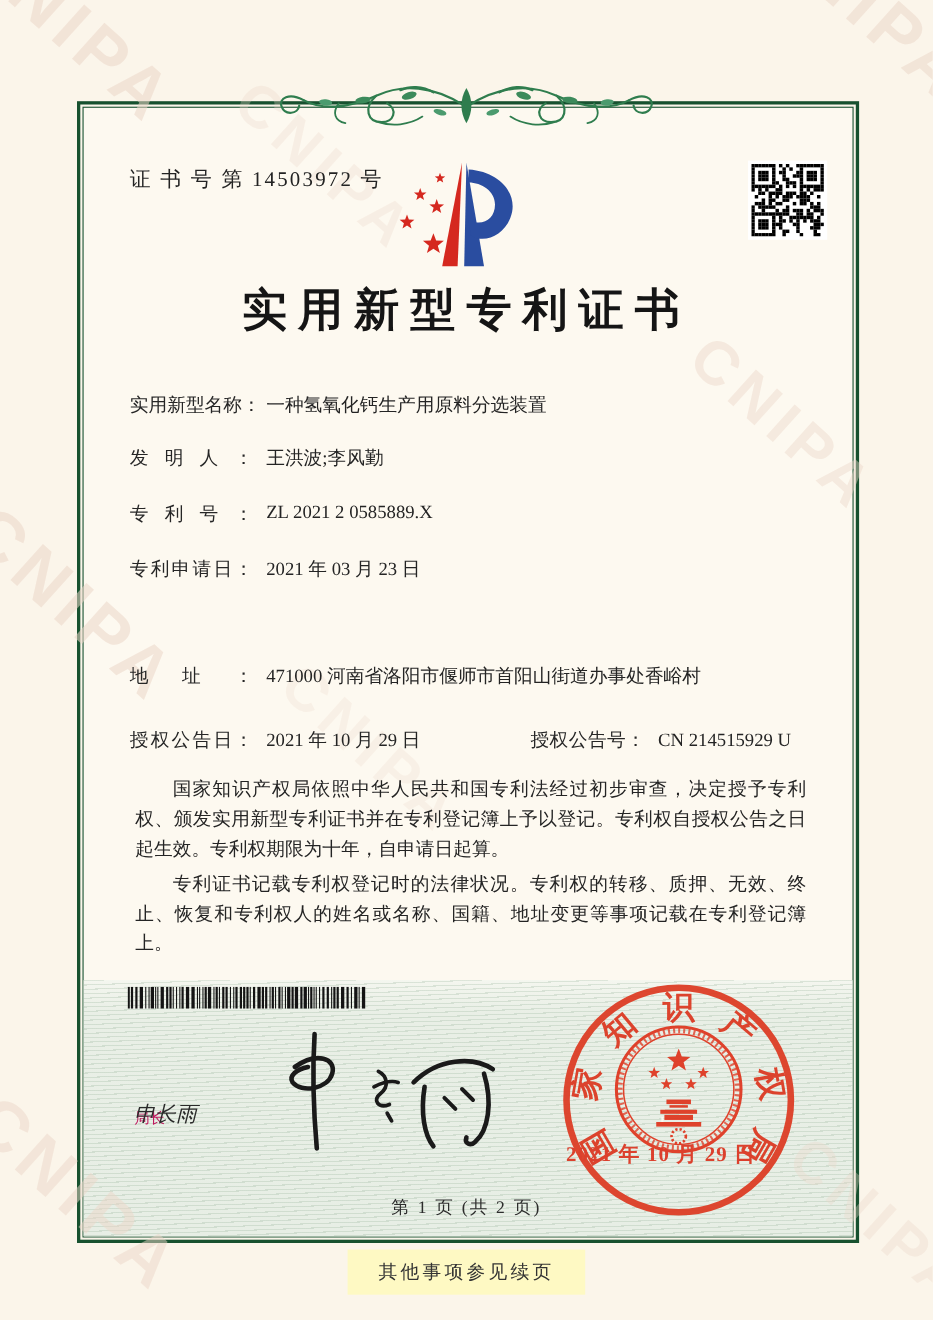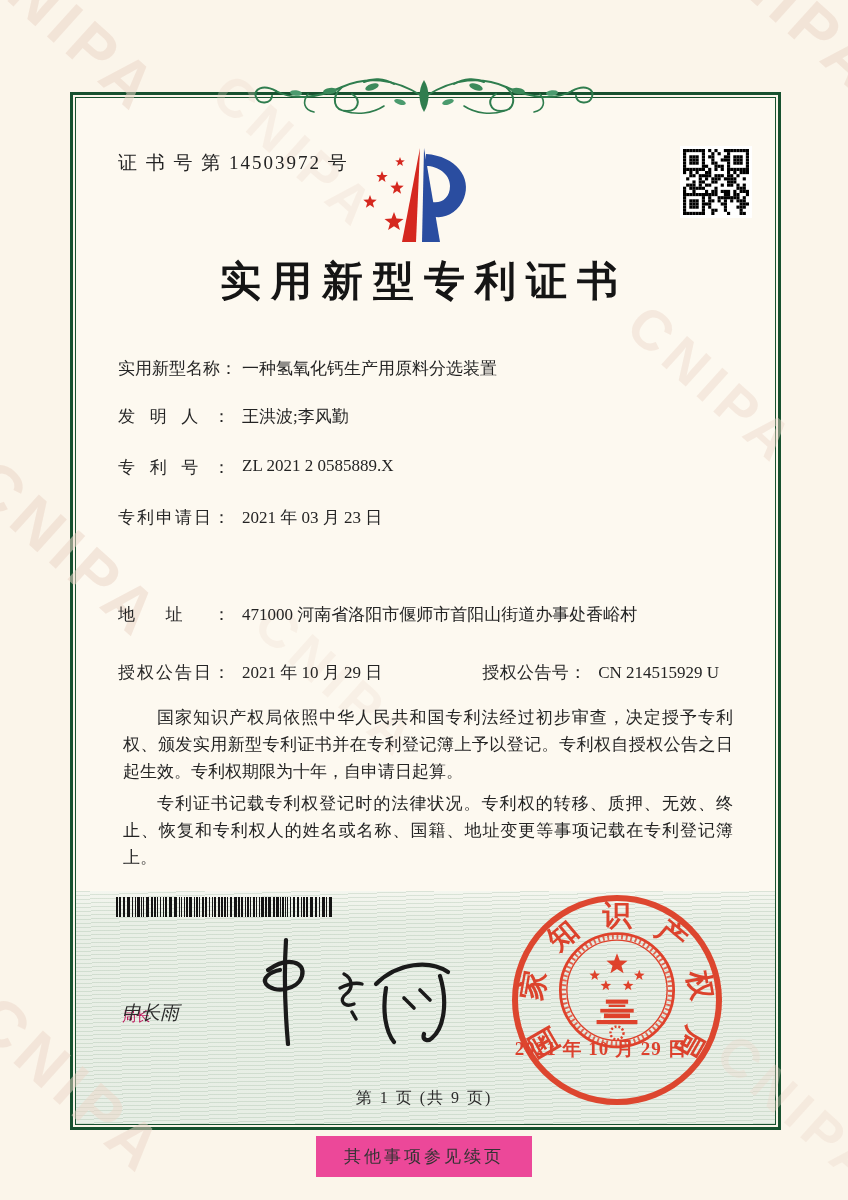--- a/index.html
+++ b/index.html
@@ -42,21 +42,21 @@
   .seal{position:absolute;left:512px;top:895px;width:210px;height:210px;opacity:.93;}
   .seal-ring{position:absolute;inset:0;border:6px solid #dd3a22;border-radius:50%;}
   .seal-ch{position:absolute;left:50%;top:50%;font-size:29px;font-weight:bold;color:#dc3720;
            font-family:"Liberation Serif","DejaVu Serif",serif;}
   .seal-emblem{position:absolute;left:40px;top:34px;}
   .seal-date{position:absolute;left:-16px;right:16px;top:141px;text-align:center;
              font-size:19px;color:#dc3420;letter-spacing:1px;font-weight:bold;}
   .page-num{position:absolute;left:74px;width:700px;top:1088px;text-align:center;
             font-size:16px;letter-spacing:2px;color:#2c2c2c;}
   .note-box{position:absolute;left:0;right:0;top:1136px;text-align:center;}
-  .note-box span{display:inline-block;background:#ec4899;padding:9px 28px;font-size:17px;
+  .note-box span{display:inline-block;background:#fef9c3;padding:9px 28px;font-size:17px;
                  letter-spacing:3px;color:#333;}
   .ornament{position:absolute;left:244px;top:70px;}
 </style>
 </head>
 <body>
 
 <div class="page">
 
   <div class="frame">
     <div class="frame-inner">
@@ -485,18 +485,18 @@
         <rect x="52" y="86" width="36" height="4"></rect>
         <rect x="56" y="91" width="28" height="5"></rect>
         <rect x="48" y="98" width="44" height="4.5"></rect>
         <rect x="53" y="93" width="2" height="5" fill="#fdf9f0"></rect>
       </g>
       <circle cx="70" cy="112" r="7" fill="none" stroke-width="2.6" stroke-dasharray="2.2,2"></circle>
     </svg>
     <div class="seal-date">2021 年 10 月 29 日</div>
   </div>
 
-  <div class="page-num">第 1 页 (共 9 页)</div>
+  <div class="page-num">第 1 页 (共 2 页)</div>
   <div class="note-box">
     <span>其他事项参见续页</span>
   </div>
 
 </div>
 
 </body></html>

